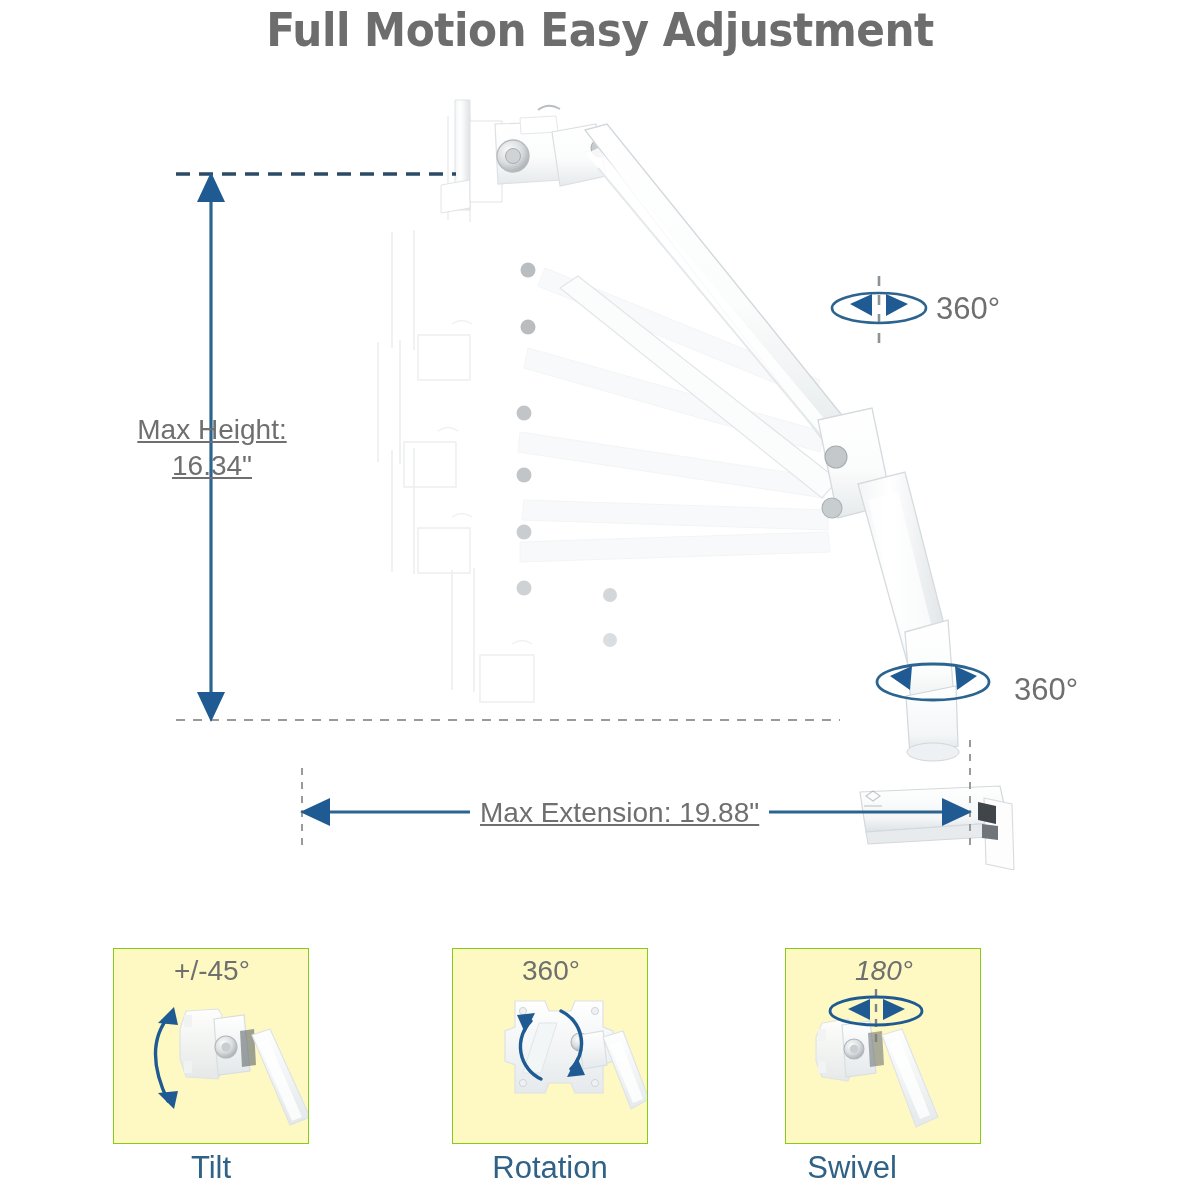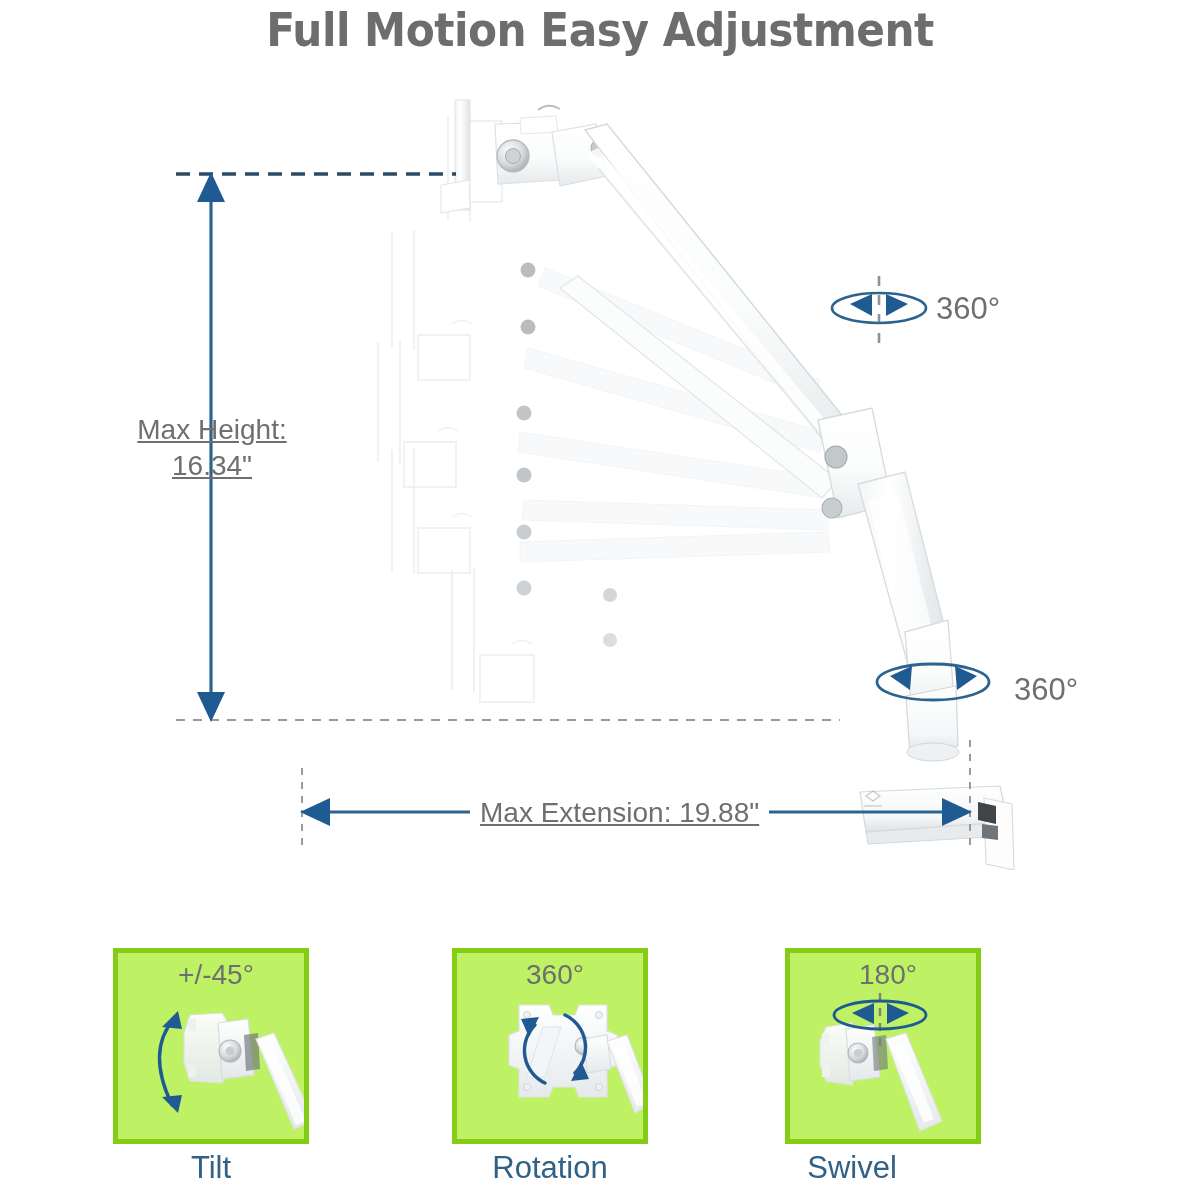--- a/index.html
+++ b/index.html
@@ -74,27 +74,27 @@
   
   #panels {
     position: absolute;
     left: 0; top: 948px;
     width: 1200px; height: 252px;
   }
   .panel {
     position: absolute;
     top: 0;
     width: 196px; height: 196px;
-    border: 5px solid #84cc16;
-    background: #bef264;
+    border: 1px solid #84cc16;
+    background: #fef9c3;
     overflow: hidden;
   }
   #panel-tilt     { left: 113px; }
   #panel-rotation { left: 452px; }
-  #panel-swivel   { left: 785px; }
+  #panel-swivel   { left: 785px; font-style: italic; }
 
   .panel-angle {
     position: absolute;
     top: 6px; left: 0;
     width: 196px;
     text-align: center;
     font-size: 28px;
     color: #6f6f6f;
     font-family: "Liberation Sans", sans-serif;
     z-index: 4;

